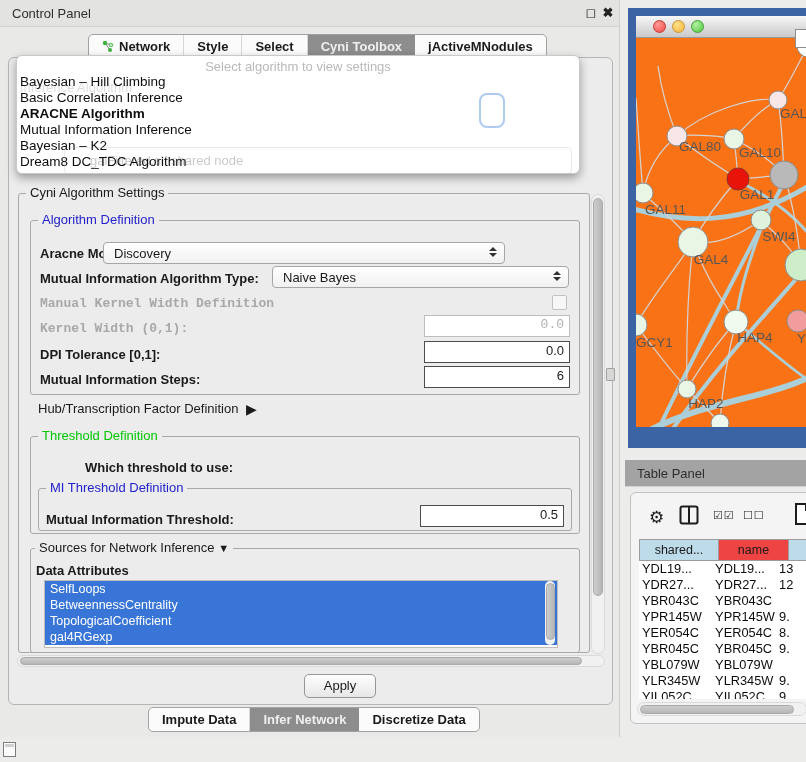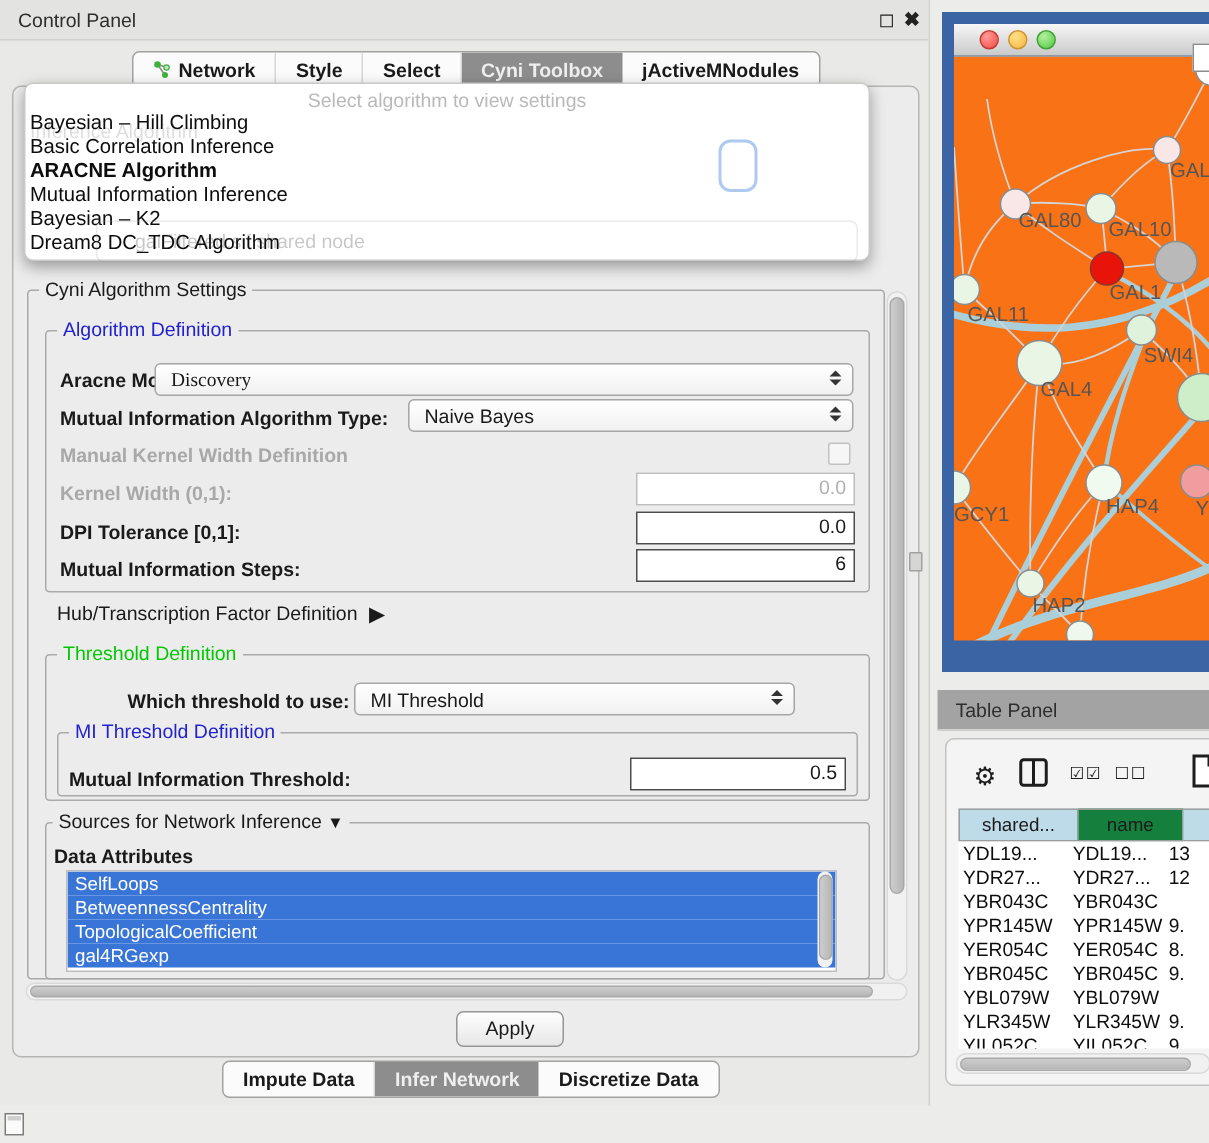--- a/index.html
+++ b/index.html
@@ -27,21 +27,21 @@
   #cp-panel{left:8px;top:57px;width:603px;height:646px;background:#ececec;
             border:1px solid #b5b5b5;border-radius:6px;}
 
   
   .group{position:absolute;border:1px solid #a9a9a9;border-radius:3px;}
   .group-label{position:absolute;top:-9px;left:7px;background:#ececec;padding:0 4px;white-space:nowrap;}
   .lbl-blue{color:#2222cc;}
   .lbl-green{color:#00c800;}
   .blabel{position:absolute;font-weight:bold;white-space:nowrap;}
   .plabel{position:absolute;white-space:nowrap;}
-  .dis{color:#a8a8a8;}
+  .dis{color:#a8a8a8;font-family:Liberation Mono, monospace;}
 
   
   .combo{position:absolute;height:22px;background:linear-gradient(#ffffff,#f1f1f1);
          border:1px solid #a6a6a6;border-radius:4px;display:flex;align-items:center;
          padding:0 22px 0 10px;box-sizing:border-box;cursor:default;}
   .combo .val{white-space:nowrap;overflow:hidden;}
   .spin{position:absolute;right:7px;top:4px;display:flex;flex-direction:column;gap:2px;}
   .spin i{display:block;width:0;height:0;border-left:4px solid transparent;border-right:4px solid transparent;}
   .spin .up{border-bottom:4px solid #333;}
   .spin .dn{border-top:4px solid #333;}
@@ -87,21 +87,21 @@
   #splitter-grip{left:606px;top:368px;width:7px;height:11px;background:#d6d6d4;border:1px solid #a0a0a0;border-radius:1px;}
 
   
   #tp-titlebar{left:625px;top:460px;width:181px;height:26px;background:#a3a3a3;border-bottom:1px solid #d2d2d0;}
   #tp-title{left:12px;top:6px;color:#2e2e2e;}
   #tp-win{left:630px;top:492px;width:200px;height:230px;background:#f4f4f4;
           border:1px solid #c2c2c2;border-radius:6px;}
   .tp-ico{position:absolute;color:#1d1d1d;cursor:default;}
   #tbl-header{position:absolute;left:8px;top:46px;display:flex;height:22px;}
   .th{border:1px solid #9c9c9c;border-left:none;box-sizing:border-box;text-align:center;
-      line-height:20px;font-size:12.5px;background:#15803d;overflow:hidden;}
+      line-height:20px;font-size:12.5px;background:#ef4444;overflow:hidden;}
   .th:first-child{border-left:1px solid #9c9c9c;}
   .th.hl{background:#bedbe9;}
   #tbl-rows{position:absolute;left:8px;top:68px;width:192px;height:138px;background:#fff;overflow:hidden;}
   .tr{display:flex;height:16px;line-height:16px;font-size:12.8px;color:#0d0d0d;}
   .td{overflow:hidden;white-space:nowrap;padding-left:3px;box-sizing:border-box;}
 
   
   #dock-icon{left:3px;top:742px;width:11px;height:13px;border:1px solid #7c7c7c;background:#fbfbfb;}
   #dock-icon:before{content:"";position:absolute;left:1px;top:1px;right:1px;height:3px;background:#cfcfcf;}
 </style>
@@ -155,21 +155,21 @@
     </div>
 
     <div class="sb-track-h" style="left:17px;top:655px;width:586px;height:10px;">
       <div class="sb-thumb-h" style="left:2px;top:1px;width:560px;height:6px;"></div>
     </div>
 
     <div class="group" style="left:30px;top:220px;width:548px;height:173px;">
       <span class="group-label lbl-blue">Algorithm Definition</span>
     </div>
     <div class="blabel" style="left:40px;top:246px;">Aracne Mode:</div>
-    <div class="combo" style="left:103px;top:242px;width:466px;font-family:Liberation Serif, serif;">
+    <div class="combo" style="left:103px;top:242px;width:402px;">
       <span class="val">Discovery</span>
       <span class="spin">
           <i class="up"></i>
           <i class="dn"></i>
         </span>
     </div>
 
     <div class="blabel" style="left:40px;top:271px;">Mutual Information Algorithm Type:</div>
     <div class="combo" style="left:272px;top:266px;width:297px;">
       <span class="val">Naive Bayes</span>
@@ -193,27 +193,20 @@
 
     <div class="plabel" style="left:38px;top:400px;">
       <span>Hub/Transcription Factor Definition</span>
       <span style="font-size:14px;position:relative;top:1px;left:4px;">▶</span>
     </div>
 
     <div class="group" style="left:30px;top:436px;width:548px;height:96px;">
       <span class="group-label lbl-green">Threshold Definition</span>
     </div>
     <div class="blabel" style="left:85px;top:460px;">Which threshold to use:</div>
-    <div class="combo" style="left:236px;top:455px;width:294px;">
-      <span class="val">MI Threshold</span>
-      <span class="spin">
-          <i class="up"></i>
-          <i class="dn"></i>
-        </span>
-    </div>
 
     <div class="group" style="left:38px;top:488px;width:532px;height:41px;">
       <span class="group-label lbl-blue">MI Threshold Definition</span>
     </div>
     <div class="blabel" style="left:46px;top:512px;">Mutual Information Threshold:</div>
     <div class="field" style="left:420px;top:505px;width:132px;">0.5</div>
 
     <div class="group" style="left:30px;top:548px;width:548px;height:103px;">
       <span class="group-label" style="left:4px;"><span>Sources for Network Inference</span> <span style="font-size:11px;">▼</span></span>
     </div>

